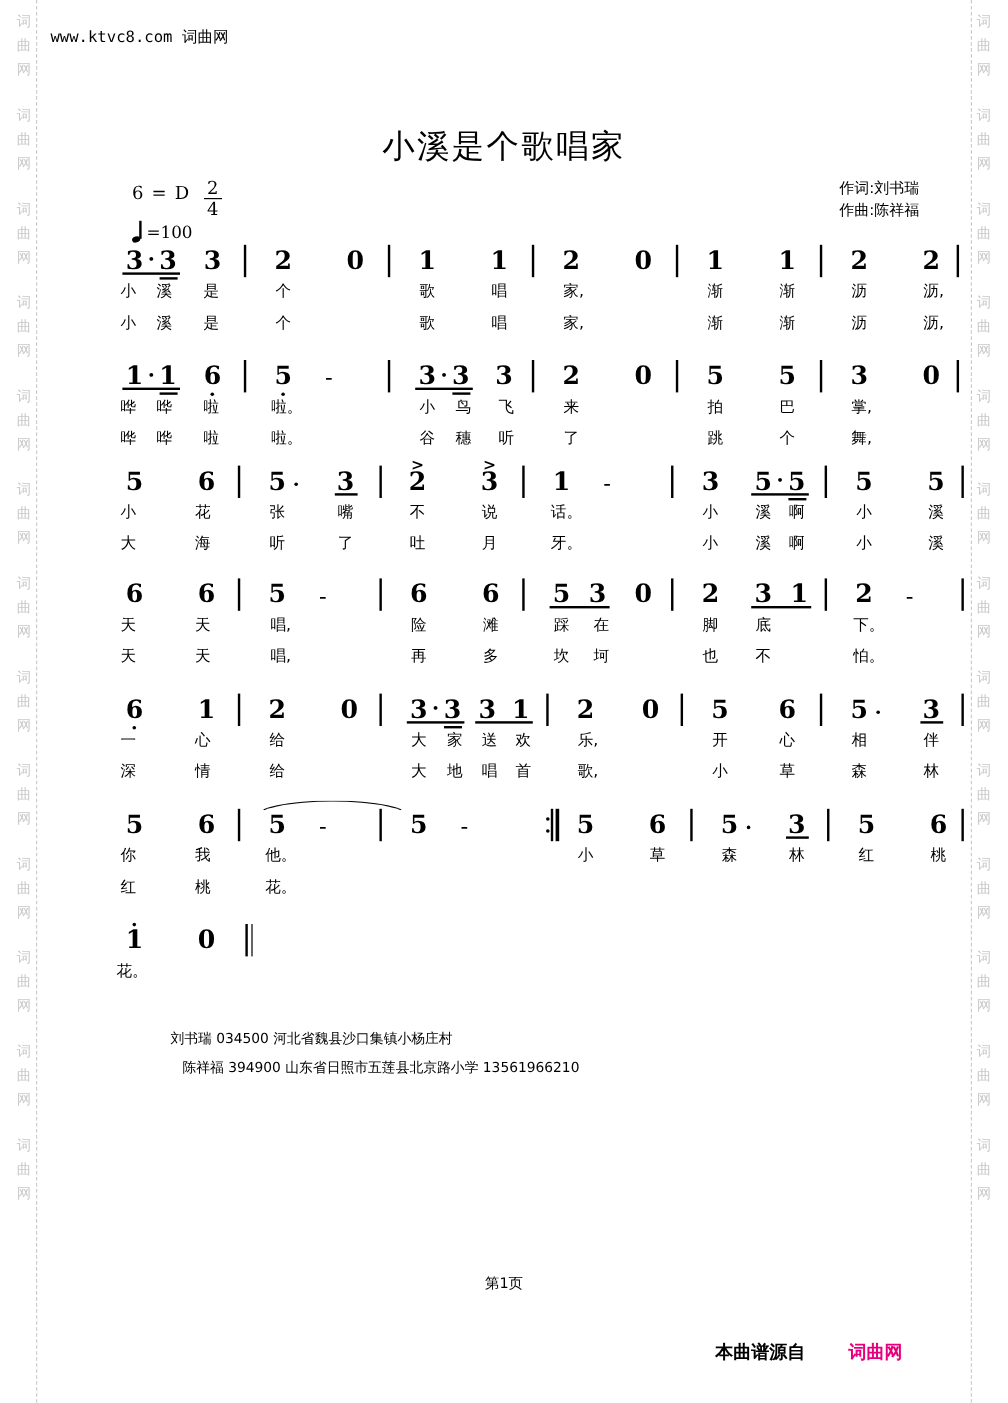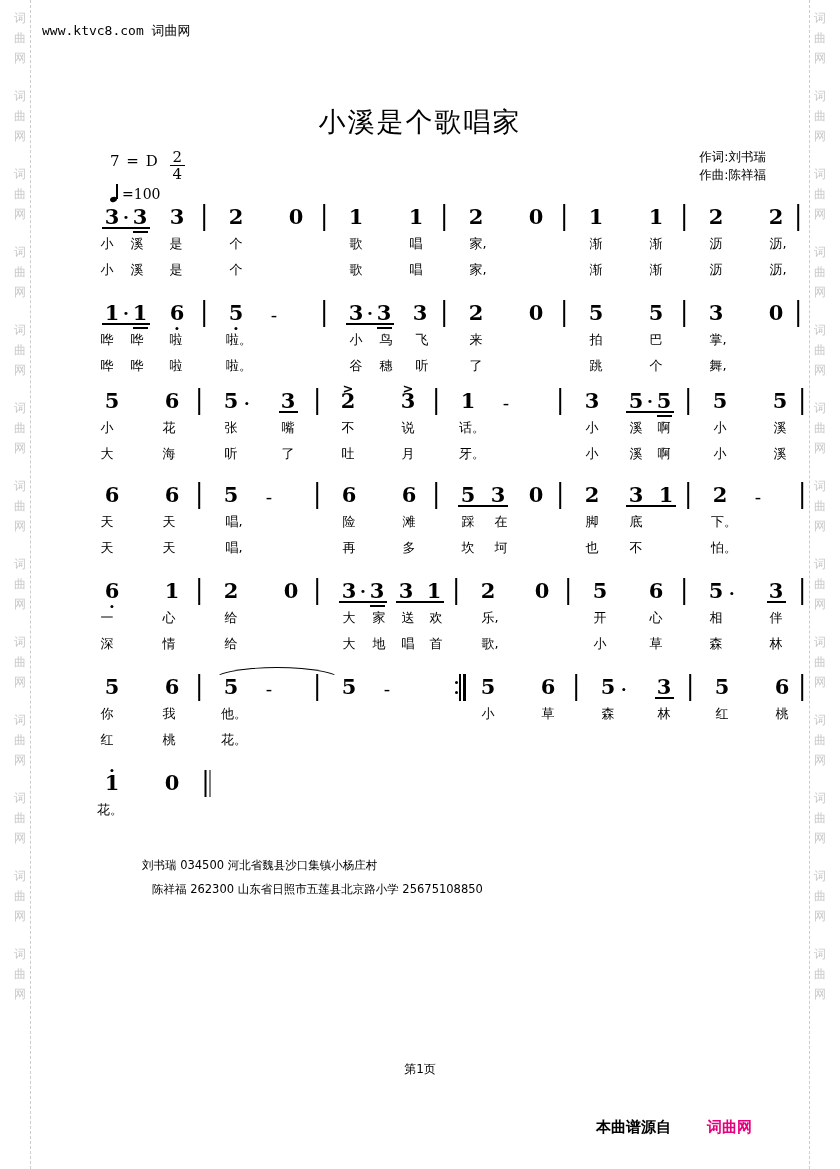--- a/index.html
+++ b/index.html
@@ -483,21 +483,21 @@
 
 <div class="title">小溪是个歌唱家</div>
 
 <div class="credits">
   <div>作词:刘书瑞</div>
   <div>作曲:陈祥福</div>
 </div>
 
 <div class="keyblock">
   <div class="keyline">
-    <span class="keysig">7 = D</span>
+    <span class="keysig">6 = D</span>
     <span class="meter">
       <span class="num">2</span>
       <span class="bar"></span>
       <span class="den">4</span>
     </span>
   </div>
   <div class="tempo">
     <span class="qnote">
         <span class="head"></span>
         <span class="stem"></span>
@@ -845,19 +845,19 @@
       <span class="bl-end" style="left:172px"></span>
     </div>
     <div class="lyricrow">
       <span class="lyric" style="left:74px">花。</span>
     </div>
   </div>
 
 </div>
 
 <div class="contact c1">刘书瑞 034500 河北省魏县沙口集镇小杨庄村</div>
-<div class="contact c2">陈祥福 262300 山东省日照市五莲县北京路小学 25675108850</div>
+<div class="contact c2">陈祥福 394900 山东省日照市五莲县北京路小学 13561966210</div>
 
 <div class="pagenum">第1页</div>
 
 <div class="source">
   <span>本曲谱源自</span><span class="brand">词曲网</span>
 </div>
 
 </body></html>

